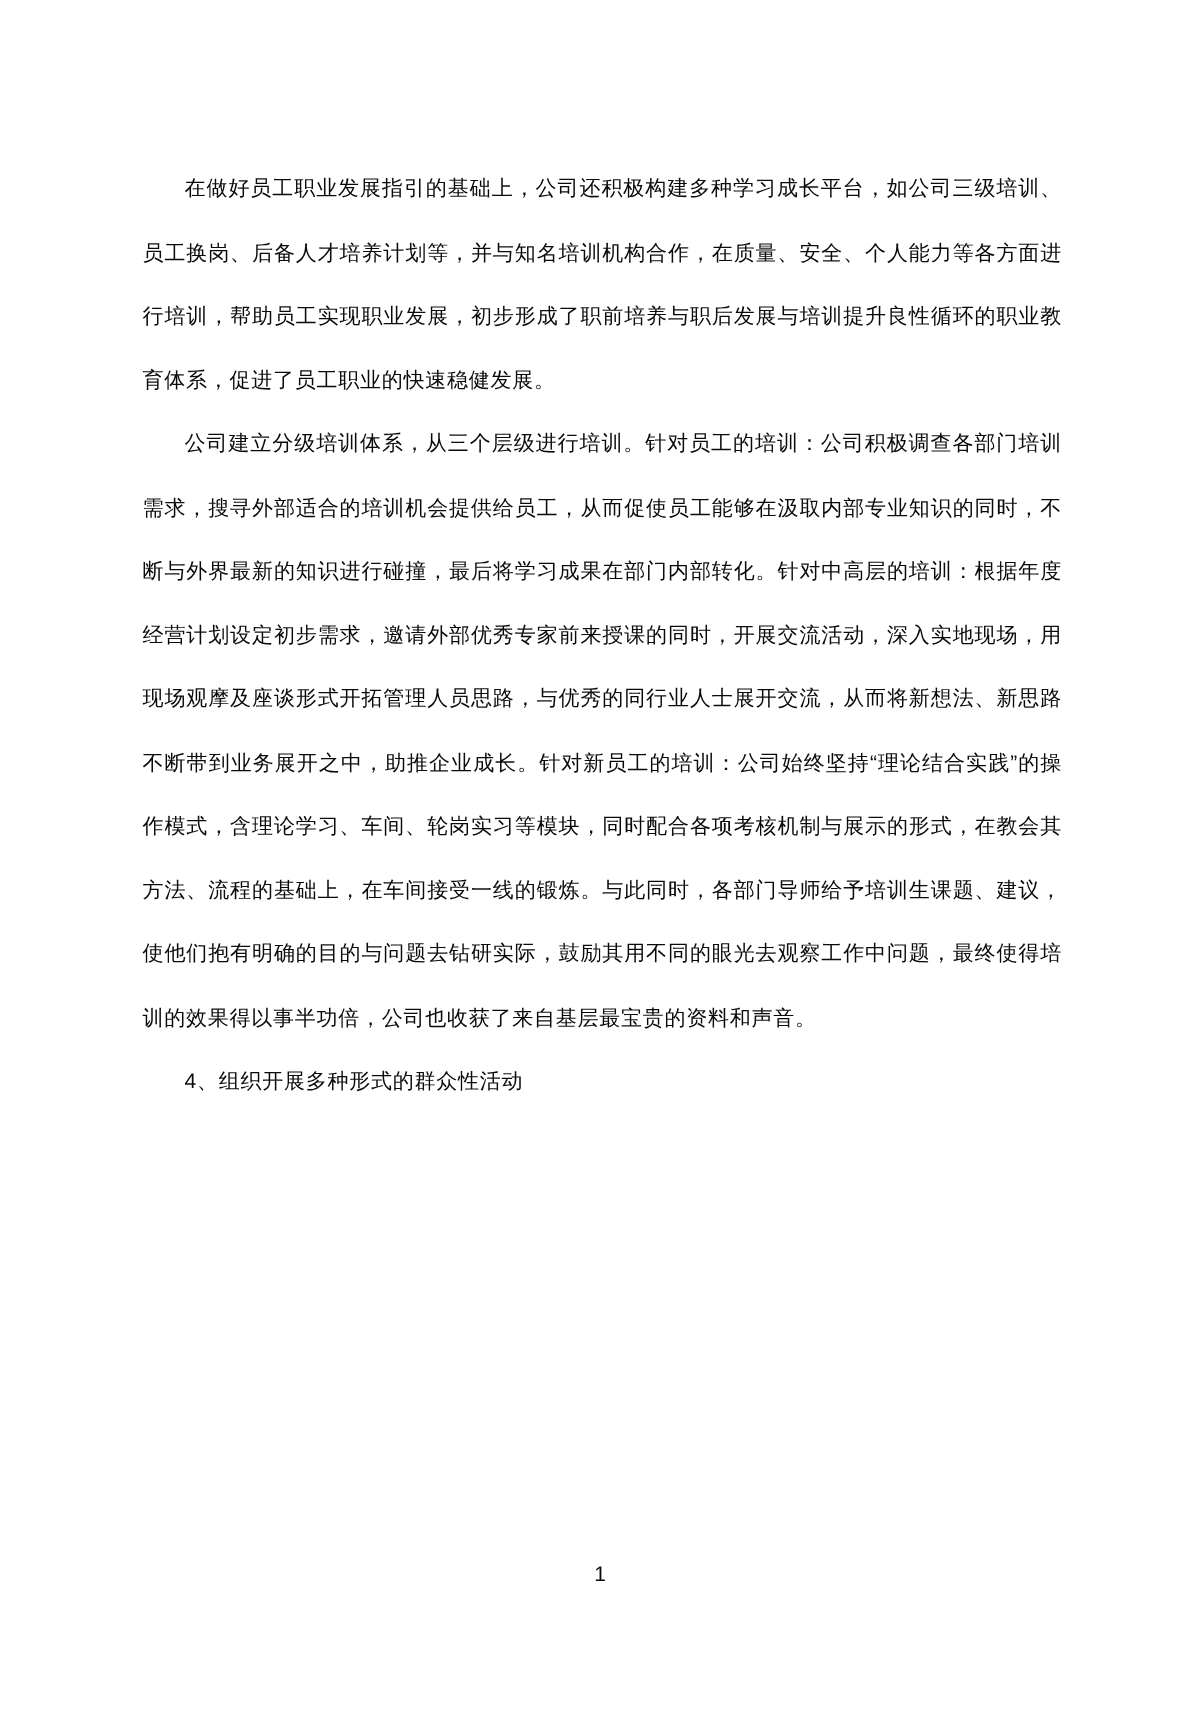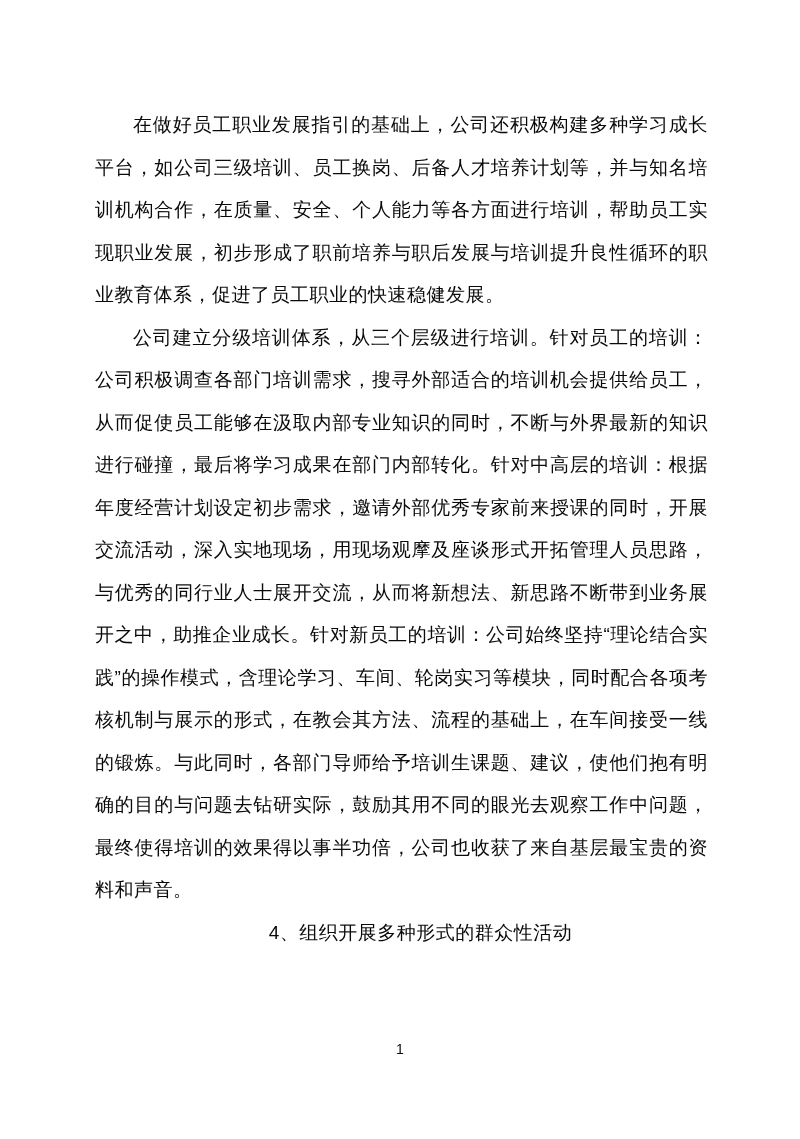--- a/index.html
+++ b/index.html
@@ -18,30 +18,30 @@
   }
   .content {
     position: absolute;
     left: 95px;
     top: 104px;
     width: 613px;
   }
   .content p {
     margin: 0;
     padding: 0;
-    font-size: 19px;
+    font-size: 14px;
     line-height: 42.5px;
     text-align: justify;
     text-justify: inter-character;
     text-indent: 2em;
     letter-spacing: 0.5px;
     word-break: break-all;
   }
   .content p.heading {
-    text-align: center;
+    text-align: left;
   }
   .page-number {
     position: absolute;
     left: 0;
     right: 0;
     top: 1040px;
     text-align: center;
     font-size: 14px;
     line-height: 18px;
     color: #0a0a0a;

